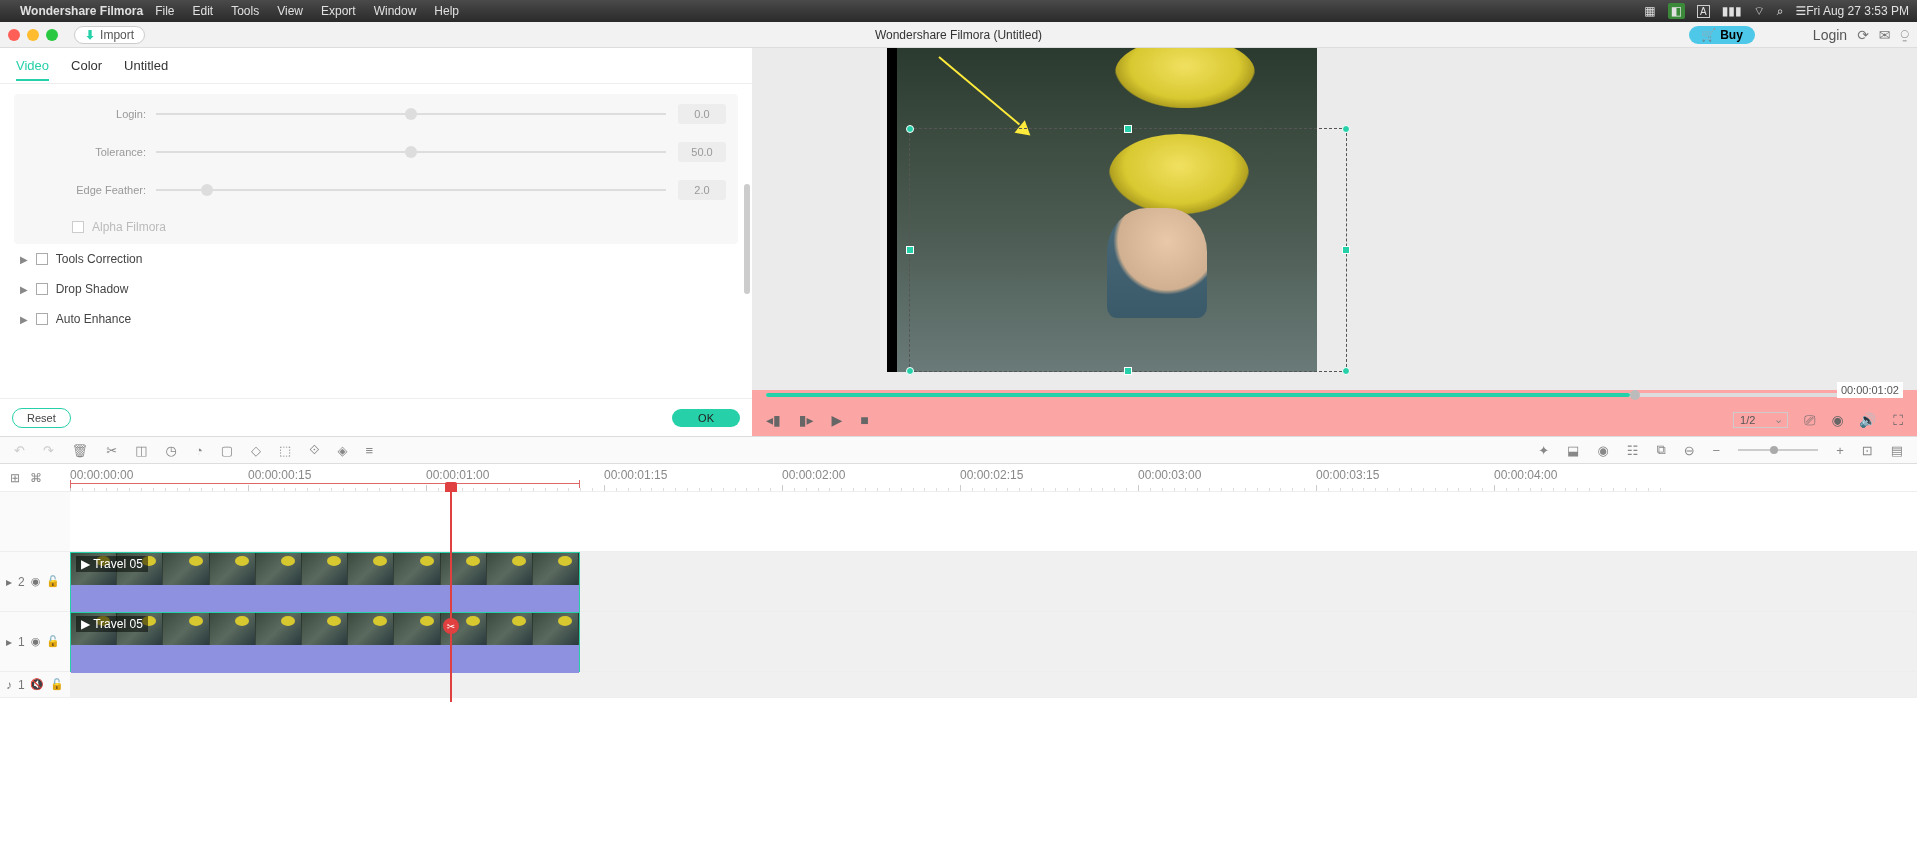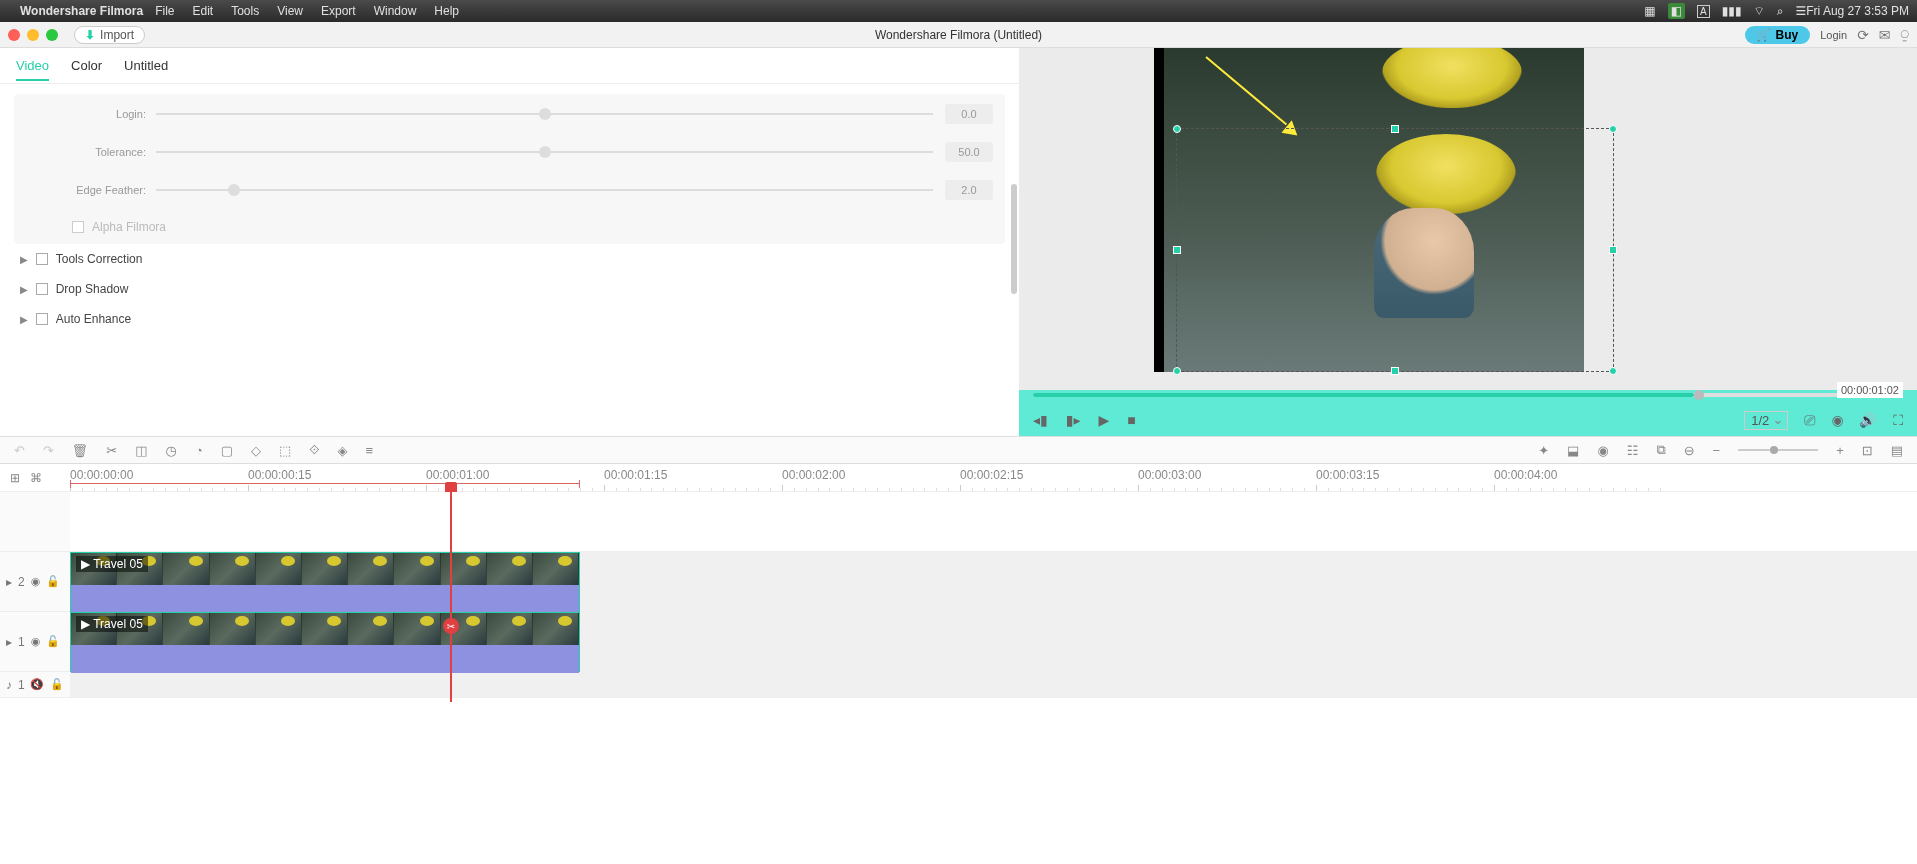--- a/index.html
+++ b/index.html
@@ -15,24 +15,24 @@
 .traffic{display:flex;gap:7px;margin-right:16px;}
 .traffic span{width:12px;height:12px;border-radius:50%;}
 .traffic .r{background:#ff5f57;}
 .traffic .y{background:#febc2e;}
 .traffic .g{background:#28c840;}
 .import-btn{background:#fff;border:1px solid #ccc;border-radius:12px;height:18px;padding:0 10px;display:flex;align-items:center;gap:5px;color:#555;font-size:11px;}
 .import-btn .ic{color:#26d0a8;font-weight:bold;}
 .title-center{position:absolute;left:50%;transform:translateX(-50%);font-size:12px;color:#333;}
 .toolbar .right{margin-left:auto;display:flex;align-items:center;gap:10px;}
 .buy-btn{background:#4ec8e8;border-radius:11px;padding:2px 12px;font-size:11px;font-weight:600;display:flex;align-items:center;gap:4px;}
-.login-txt{font-size:11px;color:#555;}
+.login-txt{font-size:14px;color:#555;margin-left:48px;}
 .icbtn{color:#777;font-size:14px;}
 .main-row{display:flex;height:388px;}
-.left-panel{width:1019px;display:flex;flex-direction:column;background:#fff;}
+.left-panel{width:752px;display:flex;flex-direction:column;background:#fff;}
 .tabs{display:flex;gap:22px;padding:10px 16px 2px;border-bottom:1px solid #eee;}
 .tabs span{padding-bottom:6px;font-size:13px;color:#333;}
 .tabs span.active{color:#26d0a8;border-bottom:2px solid #26d0a8;}
 .panel-body{flex:1;padding:0 14px;overflow-y:auto;position:relative;}
 .controls-card{background:#f7f7f7;border-radius:4px;padding:10px 12px 4px;margin-top:10px;}
 .ctrl-row{display:flex;align-items:center;margin-bottom:18px;}
 .ctrl-label{width:130px;text-align:right;color:#999;font-size:11px;padding-right:10px;}
 .color-swatch{width:33px;height:16px;background:#2bff1f;border:1px solid #999;}
 .color-dd{width:18px;height:16px;background:#f0f0f0;border:1px solid #ccc;display:flex;align-items:center;justify-content:center;font-size:8px;color:#888;}
 .picker{margin-left:14px;color:#bbb;font-size:12px;}
@@ -42,21 +42,21 @@
 .val-field{width:48px;height:20px;background:#ededed;border-radius:3px;text-align:center;font-size:11px;color:#999;line-height:20px;}
 .chk-row{display:flex;align-items:center;gap:8px;padding:2px 0 6px 46px;color:#bbb;font-size:11px;}
 .chk{width:12px;height:12px;border:1px solid #ccc;background:#fff;}
 .collapse-row{display:flex;align-items:center;gap:8px;padding:8px 6px;font-size:12px;color:#444;}
 .collapse-row .tri{color:#888;font-size:10px;}
 .collapse-row .cb{width:12px;height:12px;border:1px solid #aaa;}
 .scroll-ind{position:absolute;right:2px;top:100px;width:6px;height:110px;background:#ccc;border-radius:3px;}
 .panel-footer{height:38px;display:flex;align-items:center;padding:0 12px;border-top:1px solid #eee;}
 .reset-btn{border:1px solid #26d0a8;color:#444;border-radius:12px;padding:3px 14px;font-size:11px;}
 .ok-btn{margin-left:auto;background:#26d0a8;color:#222;border-radius:12px;padding:3px 26px;font-size:11px;}
-.preview{flex:1;background:#5eead4;display:flex;flex-direction:column;text-align:right;}
+.preview{flex:1;background:#fca5a5;display:flex;flex-direction:column;text-align:right;}
 .preview-stage{flex:1;background:#ebebeb;position:relative;overflow:hidden;}
 .vidimg{position:absolute;left:135px;top:0;width:430px;height:324px;background:linear-gradient(to bottom,#2a3a2e 0%,#3a4a3e 25%,#4b5b52 55%,#6a7a78 100%);border-left:10px solid #000;}
 .vidimg::before{content:"";position:absolute;right:68px;top:86px;width:140px;height:80px;background:radial-gradient(ellipse at 50% 40%,#f0e060 0%,#d8c830 55%,#b0a020 70%,transparent 72%);border-radius:50% 50% 35% 35%;}
 .vidimg::after{content:"";position:absolute;right:110px;top:160px;width:100px;height:110px;background:radial-gradient(circle at 60% 30%,#e8c8a8 0%,#d0b090 50%,transparent 55%),linear-gradient(#4a6a7a,#3a5a6a);border-radius:40% 40% 10% 10%;}
 .helmet2{position:absolute;right:62px;top:-10px;width:140px;height:70px;background:radial-gradient(ellipse at 50% 40%,#f0e060 0%,#d8c830 55%,#b0a020 70%,transparent 72%);border-radius:50% 50% 35% 35%;}
 .arrow{position:absolute;left:42px;top:8px;width:120px;height:80px;}
 .arrow::before{content:"";position:absolute;left:0;top:0;width:105px;height:2px;background:#ffeb3b;transform:rotate(40deg);transform-origin:left;}
 .arrow::after{content:"";position:absolute;left:78px;top:68px;border-left:8px solid transparent;border-right:8px solid transparent;border-top:14px solid #ffeb3b;transform:rotate(-50deg);}
 .selbox{position:absolute;left:157px;top:80px;width:438px;height:244px;border:1px dashed #555;}
 .handle{width:8px;height:8px;background:#26d0a8;border:1px solid #fff;position:absolute;}
@@ -68,21 +68,21 @@
 .h-bl{left:-4px;bottom:-4px;border-radius:50%;}
 .h-bm{left:50%;bottom:-4px;margin-left:-4px;}
 .h-br{right:-4px;bottom:-4px;border-radius:50%;}
 .prog-area{height:14px;padding:3px 14px;}
 .prog-track{height:4px;background:#ddd;position:relative;border-radius:2px;}
 .prog-fill{height:4px;background:#26d0a8;width:76%;border-radius:2px;}
 .prog-thumb{width:10px;height:10px;border-radius:50%;background:#bbb;position:absolute;left:76%;top:-3px;}
 .play-bar{height:32px;display:flex;align-items:center;padding:0 14px;gap:18px;position:relative;}
 .play-bar .pc{color:#666;font-size:14px;}
 .play-bar .right-ctrls{margin-left:auto;display:flex;align-items:center;gap:16px;}
-.ratio-sel{border:1px solid #ccc;font-size:13px;padding:1px 18px 1px 6px;color:#555;position:relative;}
+.ratio-sel{border:1px solid #ccc;font-size:11px;padding:1px 32px 1px 6px;color:#555;position:relative;}
 .ratio-sel::after{content:"⌄";position:absolute;right:4px;top:0;color:#888;}
 .timecode-box{position:absolute;right:14px;top:-22px;font-size:11px;color:#555;background:#fff;padding:2px 4px;}
 .tl-toolbar{height:28px;border-top:1px solid #ddd;border-bottom:1px solid #ddd;display:flex;align-items:center;padding:0 14px;gap:18px;background:#fafafa;}
 .tl-toolbar .ic{color:#888;font-size:13px;}
 .tl-toolbar .ic.dis{color:#ccc;}
 .tl-toolbar .spacer{flex:1;}
 .zoom-slider{width:80px;height:2px;background:#ccc;position:relative;}
 .zoom-slider::after{content:"";width:8px;height:8px;background:#aaa;border-radius:50%;position:absolute;left:40%;top:-3px;}
 .timeline{position:relative;height:240px;background:#fff;}
 .ruler-row{height:28px;display:flex;border-bottom:1px solid #eee;}
@@ -207,20 +207,24 @@
         <span class="tri">▶</span>
         <div class="cb"></div>
         <span>Drop Shadow</span>
       </div>
       <div class="collapse-row">
         <span class="tri">▶</span>
         <div class="cb"></div>
         <span>Auto Enhance</span>
       </div>
       <div class="scroll-ind"></div>
+    </div>
+    <div class="panel-footer">
+      <div class="reset-btn">Reset</div>
+      <div class="ok-btn">OK</div>
     </div>
   </div>
 
   <div class="preview">
     <div class="preview-stage">
       <div class="vidimg">
         <div class="helmet2"></div>
         <div class="arrow"></div>
       </div>
       <div class="selbox">

